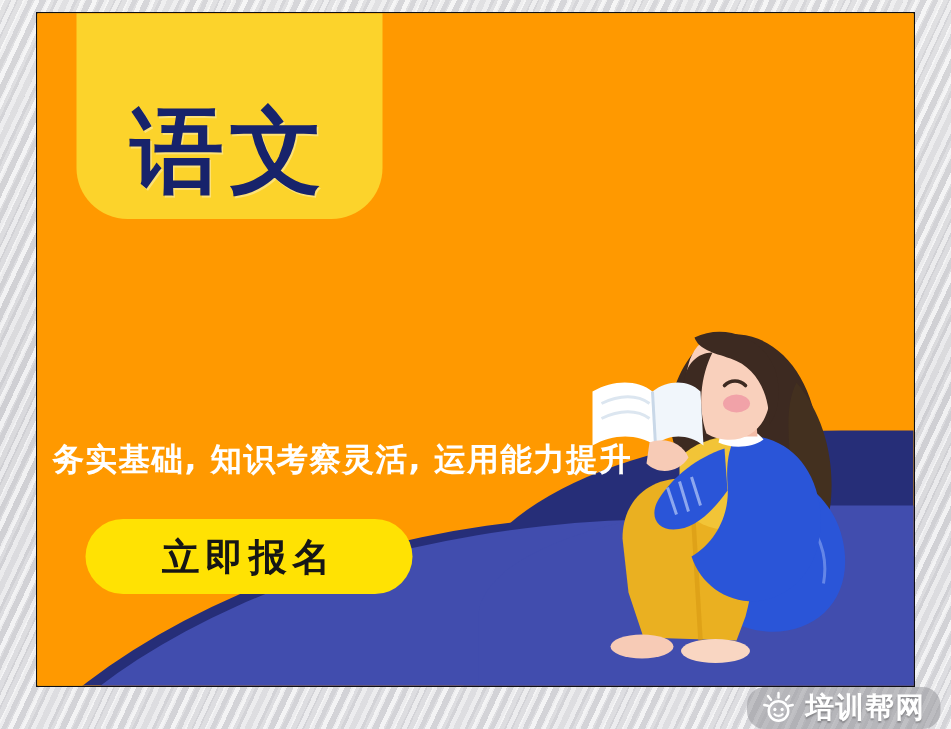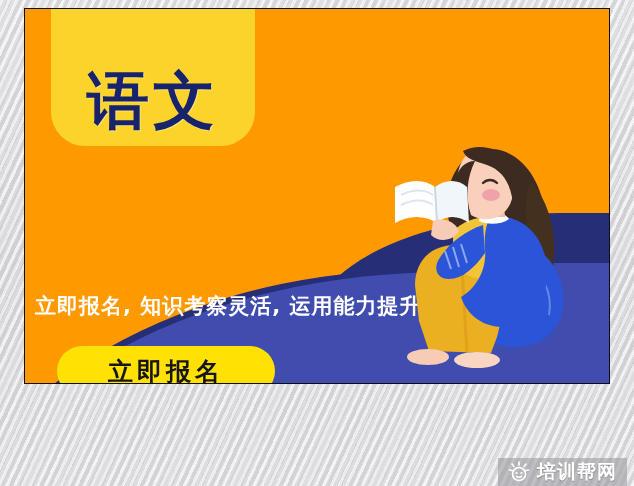--- a/index.html
+++ b/index.html
@@ -13,21 +13,21 @@
   #page-bg{
     position:absolute;inset:0;
     background:
       repeating-linear-gradient(115deg, rgba(255,255,255,.55) 0 3px, rgba(205,205,209,.35) 3px 7px),
       repeating-linear-gradient(-65deg, rgba(255,255,255,.30) 0 4px, rgba(198,198,203,.25) 4px 9px),
       linear-gradient(180deg,#e2e2e4 0%,#d3d3d7 55%,#dcdce0 100%);
   }
   #poster{
     position:absolute;
     left:24px;top:8px;
-    width:586px;height:376px;
+    width:586px;height:450px;
     overflow:hidden;
     border:1.5px solid #0e0e14;
     box-sizing:border-box;
     background:#fcd32b;
   }
   .layer{position:absolute;pointer-events:none;}
 
   
   
   .bg-yellow{inset:0;background:#fcd32b;}
@@ -113,21 +113,21 @@
     cursor:pointer;padding:0;
   }
 
   
   #illustration{position:absolute;right:8px;bottom:12px;width:230px;height:250px;}
 
   
   #watermark{
     position:absolute;left:498px;top:458px;
     height:28px;display:flex;align-items:center;gap:7px;
-    padding:0 10px;border-radius:0;
+    padding:0 10px;border-radius:12px;
     background:rgba(150,150,155,.55);
   }
   #watermark-text{
     color:#ffffff;font-size:19px;font-weight:700;letter-spacing:1px;
     font-family:"DejaVu Sans","Liberation Sans",sans-serif;
     text-shadow:0 1px 1px rgba(0,0,0,.25);
   }
 </style>
 </head>
 <body>
@@ -144,21 +144,21 @@
   <div class="layer wave-dark"></div>
   <div class="layer wave-dark2"></div>
   <div class="layer wave-light"></div>
   <div class="layer wave-light2"></div>
 
   <div id="badge">
     <span id="badge-text">语文</span>
   </div>
 
 
-  <div id="subtitle">立即报名, 知识考察灵活, 运用能力提升</div>
+  <div id="subtitle">务实基础, 知识考察灵活, 运用能力提升</div>
 
   <button id="cta">立即报名</button>
 
   <svg id="illustration" viewBox="0 0 230 250">
 
     <path d="M95 36 C78 54 72 78 78 100 C84 124 96 140 96 160 L150 166
              C166 150 176 124 174 96 C172 60 150 30 122 28 C110 27 101 30 95 36 Z" fill="#3D2A21"></path>
 
     <path d="M160 60 C182 86 188 124 180 156 C174 182 158 196 142 192
              C152 170 158 142 156 116 C155 96 152 76 160 60 Z" fill="#43301F"></path>

